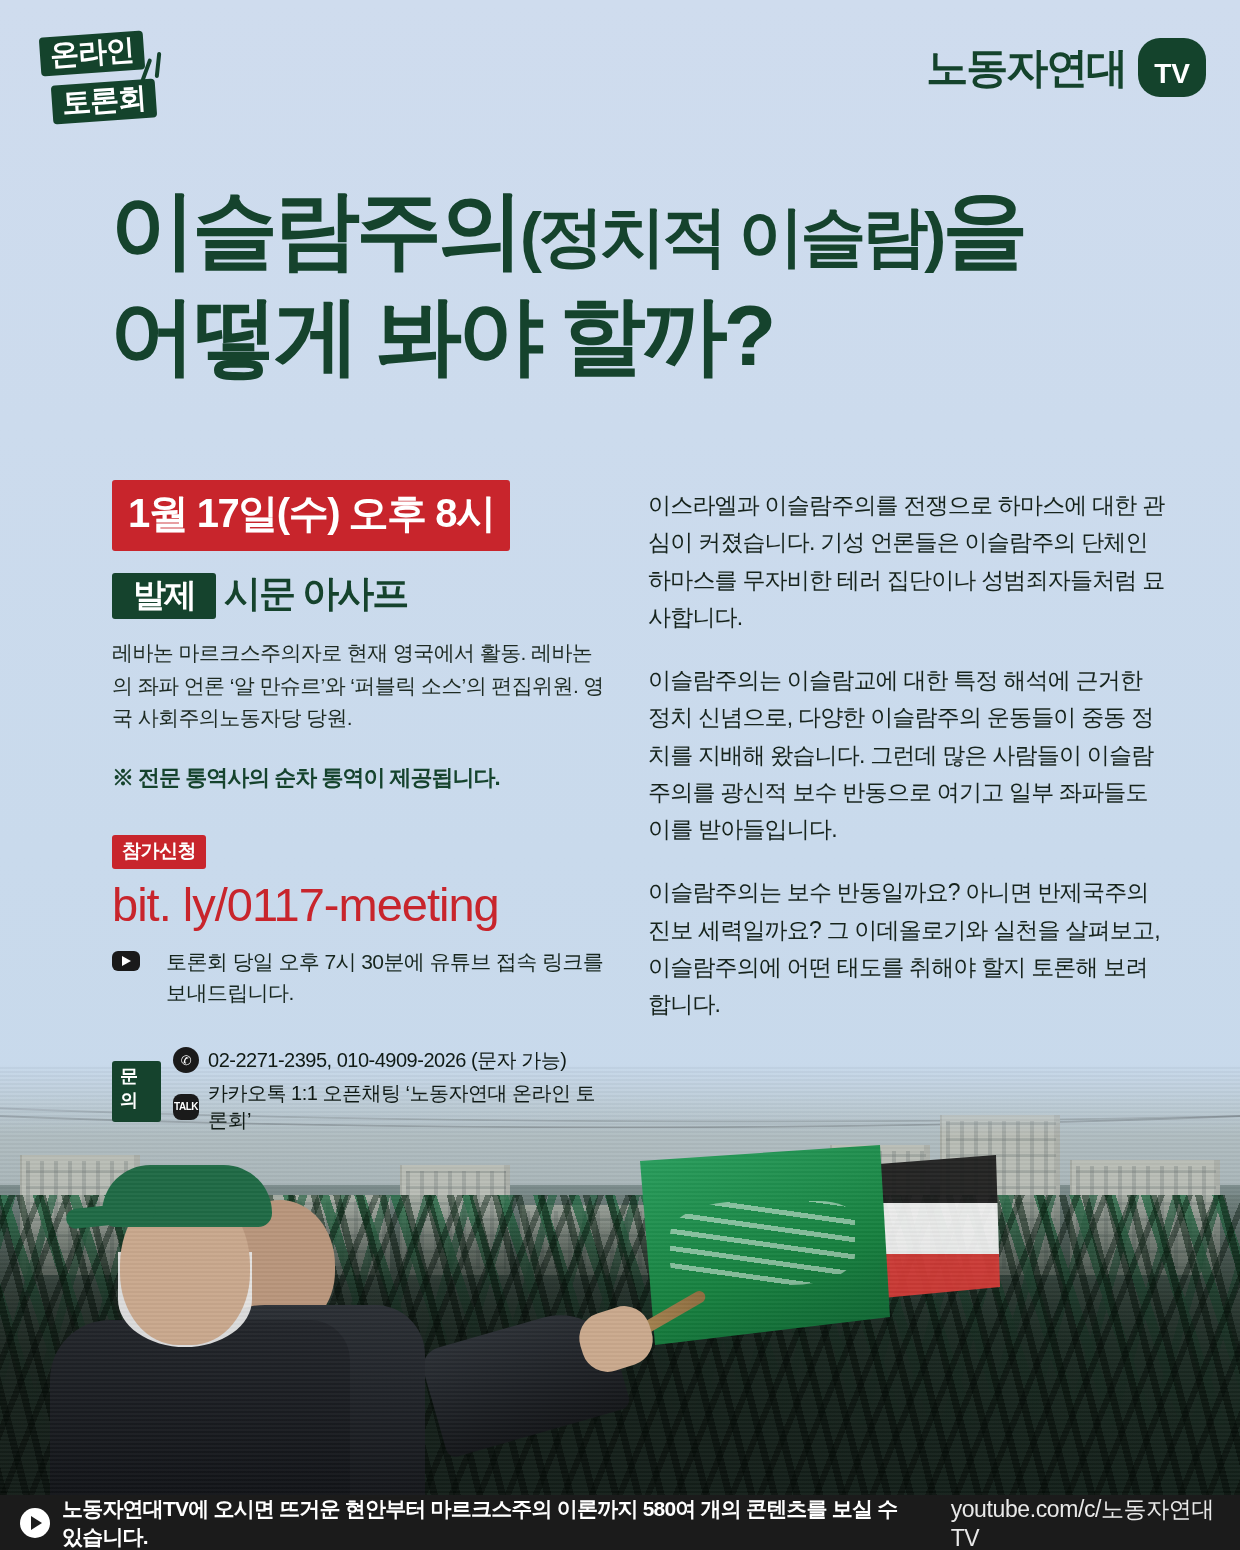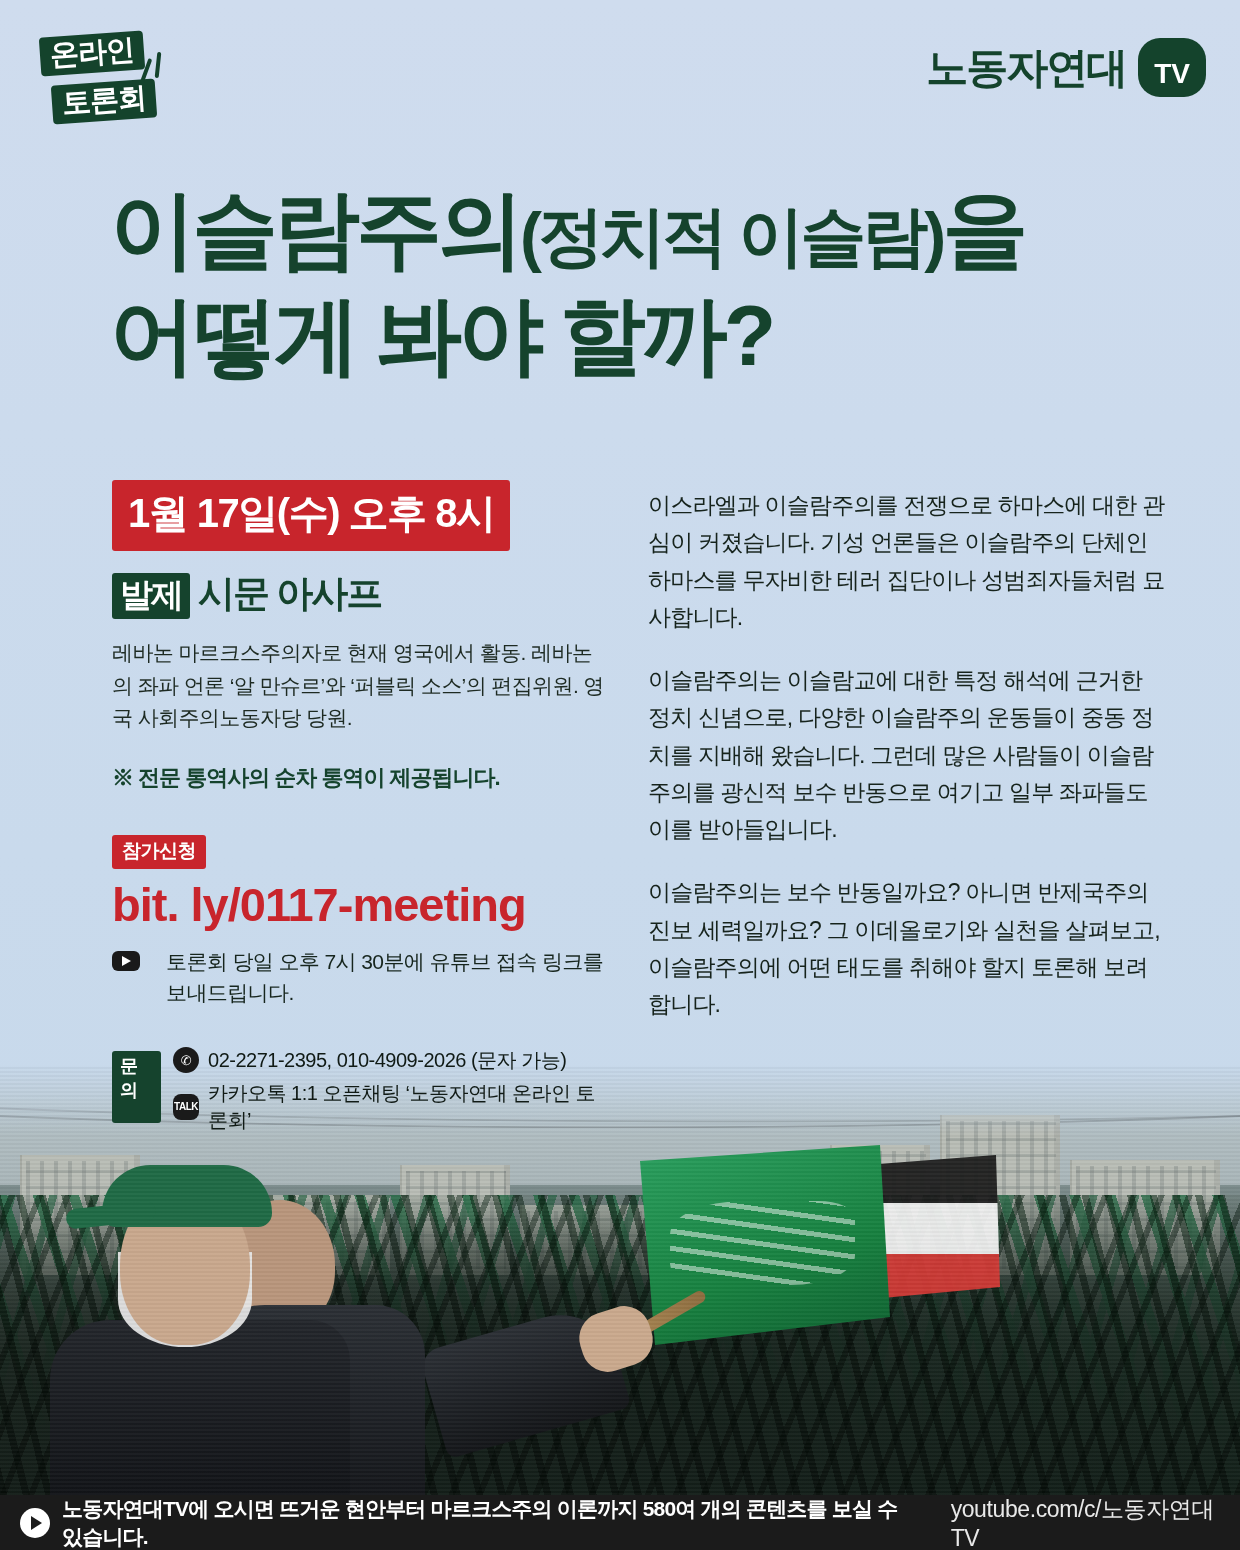--- a/index.html
+++ b/index.html
@@ -219,60 +219,60 @@
   .datebar {
     display:inline-block; background:#c8252c; color:#fff;
     font-size: 40px; font-weight: 800; letter-spacing: -1.5px;
     padding: 6px 16px 10px; border-radius: 3px;
   }
   .speakerbar {
     margin-top: 18px;
     font-size: 37px; font-weight: 800; color:#15432d; letter-spacing: -2px;
   }
   .speakerbar .tag {
-    background:#15432d; color:#fff; padding: 3px 8px 6px; border-radius:3px;
+    background:#15432d; color:#fff; padding: 3px 21px 6px; border-radius:3px;
     font-size: 33px; margin-right: 8px;
   }
   .bio {
     margin-top: 18px;
     font-size: 21px; line-height: 1.55; color:#1d2a22; letter-spacing:-0.6px;
   }
   .note {
     margin-top: 28px;
     font-size: 22px; font-weight: 800; color:#15432d; letter-spacing:-1px;
   }
   .apply-tag {
     margin-top: 42px;
     display:inline-block; background:#c8252c; color:#fff;
     font-size: 19px; font-weight:800; padding: 3px 10px 5px; border-radius:3px;
     letter-spacing:-0.5px;
   }
   .apply-url {
     margin-top: 8px;
-    font-size: 47px; font-weight: 700; color:#c8252c; letter-spacing: -1px;
+    font-size: 47px; font-weight: 400; color:#c8252c; letter-spacing: -1px;
   }
   .yt-line {
     margin-top: 14px; display:flex; gap: 26px; align-items:flex-start;
   }
   .yt-icon {
     width: 28px; height: 20px; background:#1a1a1a; border-radius:6px;
     position:relative; flex:0 0 auto; margin-top:5px;
   }
   .yt-icon::after{
     content:""; position:absolute; left:10px; top:5px;
     border-left: 9px solid #fff; border-top:5px solid transparent; border-bottom:5px solid transparent;
   }
   .yt-text { font-size: 21px; line-height:1.5; color:#16251d; letter-spacing:-0.6px; }
 
   .contact {
     margin-top: 38px; display:flex; gap: 12px; align-items:flex-start;
   }
   .contact .tag {
     background:#15432d; color:#fff; font-size: 18px; font-weight:800;
-    padding: 3px 8px 21px; border-radius:3px; margin-top:4px; letter-spacing:-0.5px;
+    padding: 3px 8px 10px; border-radius:3px; margin-top:14px; letter-spacing:-0.5px;
   }
   .contact .rows { font-size: 20px; color:#101a15; letter-spacing:-0.5px; }
   .contact .row { display:flex; align-items:center; gap: 9px; margin-bottom: 6px; }
   .ic-phone, .ic-talk {
     width: 26px; height: 26px; border-radius: 50%; background:#1a1a1a;
     color:#fff; font-size: 13px; display:flex; align-items:center; justify-content:center;
     flex: 0 0 auto;
   }
   .ic-talk { border-radius: 8px; font-size: 10px; font-weight:800; }
 

